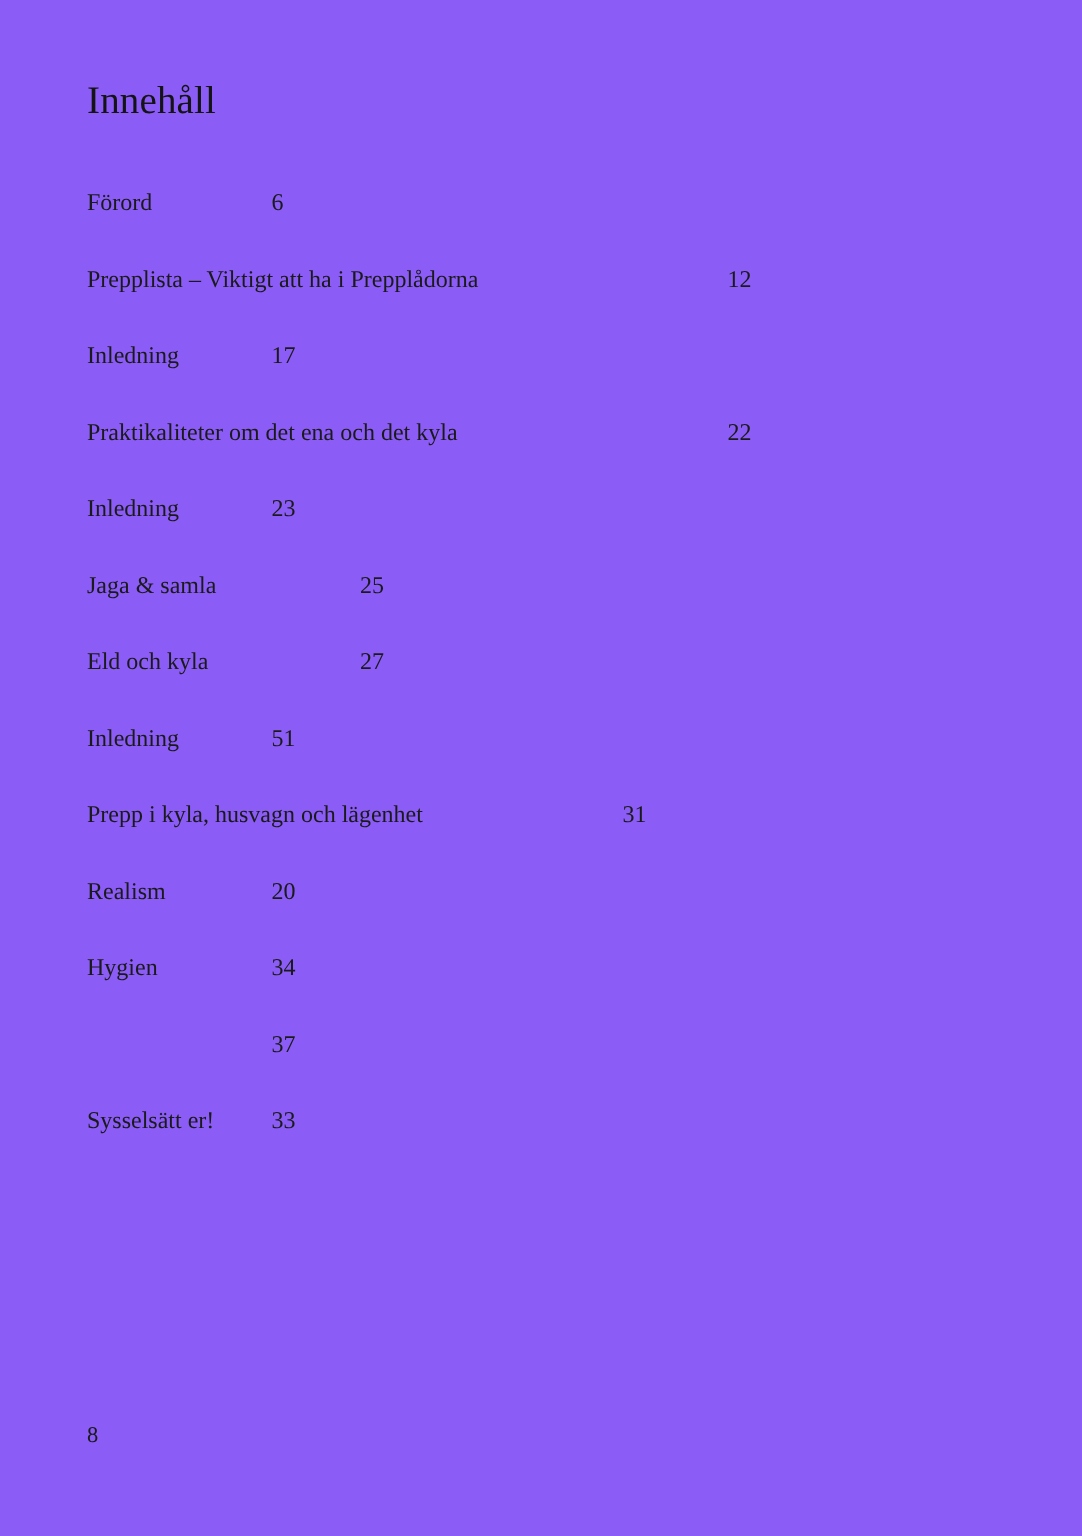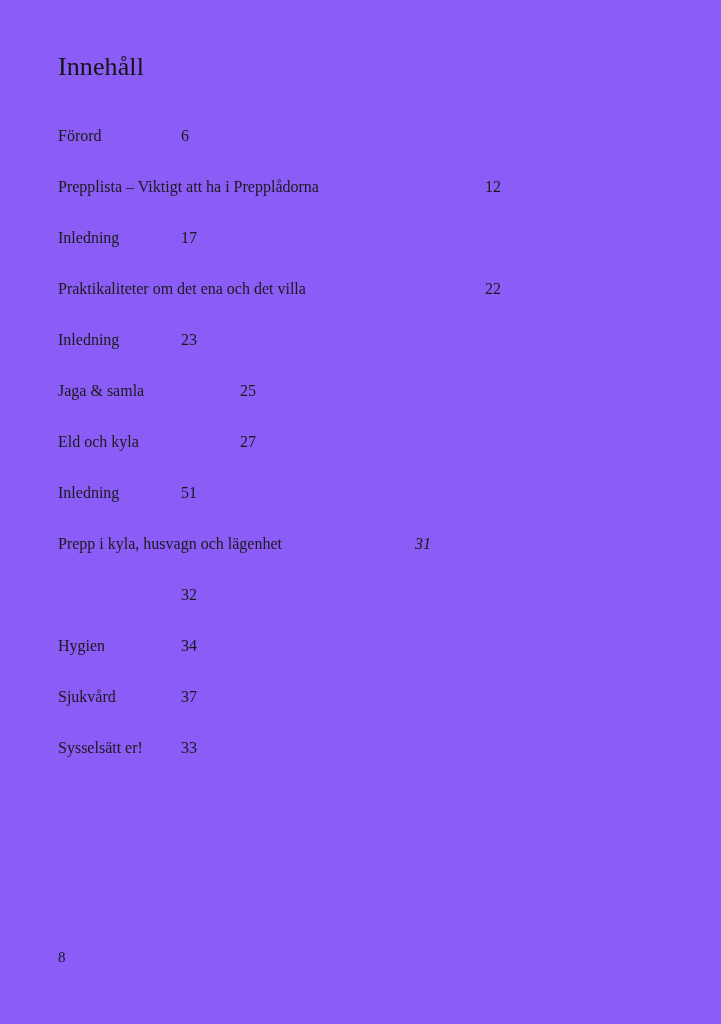--- a/index.html
+++ b/index.html
@@ -68,21 +68,21 @@
   .toc-page {
     display: inline-block;
     vertical-align: baseline;
     position: absolute;
     top: 0;
   }
 
   
   .tab-a .toc-page { left: 123px; }   
   .tab-b .toc-page { left: 182px; text-align: right; }   
-  .tab-c .toc-page { left: 357px; font-style: italic; }   
+  .tab-c .toc-page { left: 357px; }   
   .tab-d .toc-page { left: 427px; }   
 
   .folio {
     position: absolute;
     left: 58px;
     top: 948px;
     font-size: 15px;
     line-height: 18px;
     color: #1a1a1a;
   }
@@ -93,29 +93,29 @@
 <div class="page">
 
   <div class="content">
 
     <h1 class="toc-title">Innehåll</h1>
 
     <ul class="toc-list">
         <li class="toc-entry tab-a"><span class="toc-label">Förord</span><span class="toc-page">6</span></li>
         <li class="toc-entry tab-d"><span class="toc-label">Prepplista – Viktigt att ha i Prepplådorna</span><span class="toc-page">12</span></li>
         <li class="toc-entry tab-a"><span class="toc-label">Inledning</span><span class="toc-page">17</span></li>
-        <li class="toc-entry tab-d"><span class="toc-label">Praktikaliteter om det ena och det villa</span><span class="toc-page">22</span></li>
+        <li class="toc-entry tab-d"><span class="toc-label">Praktikaliteter om det ena och det kyla</span><span class="toc-page">22</span></li>
         <li class="toc-entry tab-a"><span class="toc-label">Inledning</span><span class="toc-page">23</span></li>
         <li class="toc-entry tab-b"><span class="toc-label">Jaga &amp; samla</span><span class="toc-page">25</span></li>
         <li class="toc-entry tab-b"><span class="toc-label">Eld och kyla</span><span class="toc-page">27</span></li>
         <li class="toc-entry tab-a"><span class="toc-label">Inledning</span><span class="toc-page">51</span></li>
         <li class="toc-entry tab-c"><span class="toc-label">Prepp i kyla, husvagn och lägenhet</span><span class="toc-page">31</span></li>
-        <li class="toc-entry tab-a"><span class="toc-page">32</span></li>
+        <li class="toc-entry tab-a"><span class="toc-label">Realism</span><span class="toc-page">20</span></li>
         <li class="toc-entry tab-a"><span class="toc-label">Hygien</span><span class="toc-page">34</span></li>
-        <li class="toc-entry tab-a"><span class="toc-label">Sjukvård</span><span class="toc-page">37</span></li>
+        <li class="toc-entry tab-a"><span class="toc-page">37</span></li>
         <li class="toc-entry tab-a"><span class="toc-label">Sysselsätt er!</span><span class="toc-page">33</span></li>
       </ul>
 
   </div>
 
   <div class="folio">8</div>
 
 </div>
 
 </body></html>

